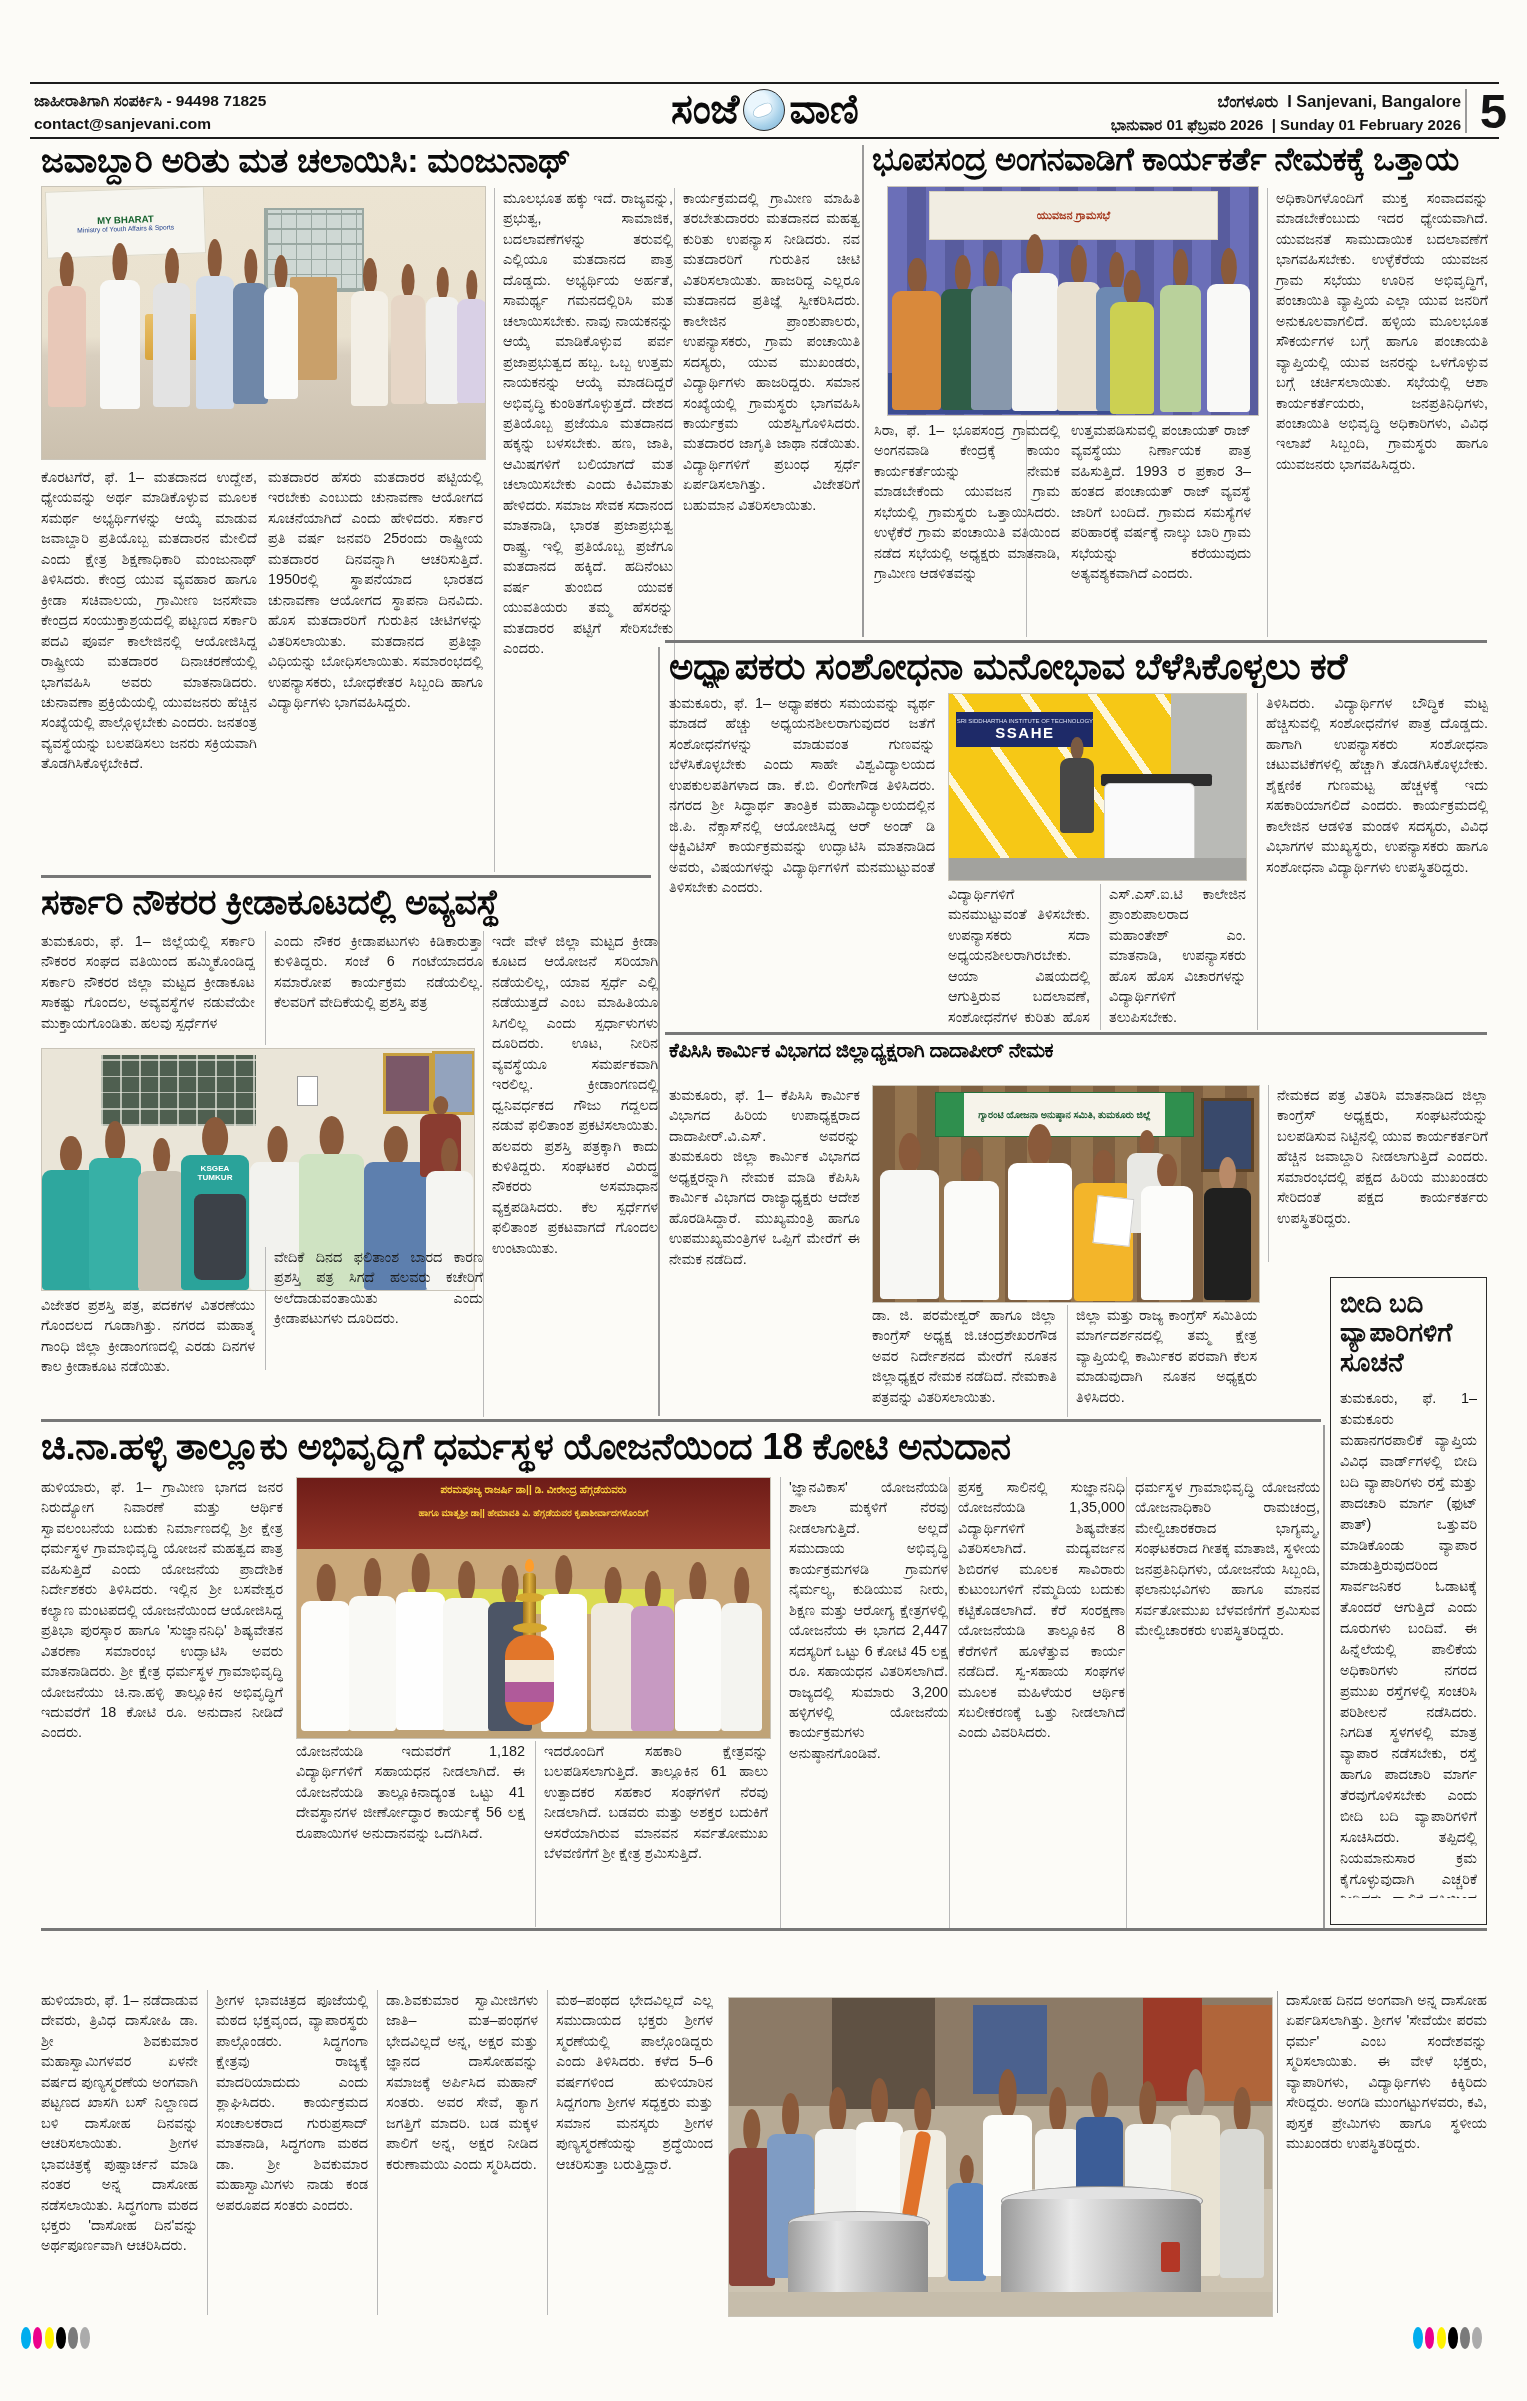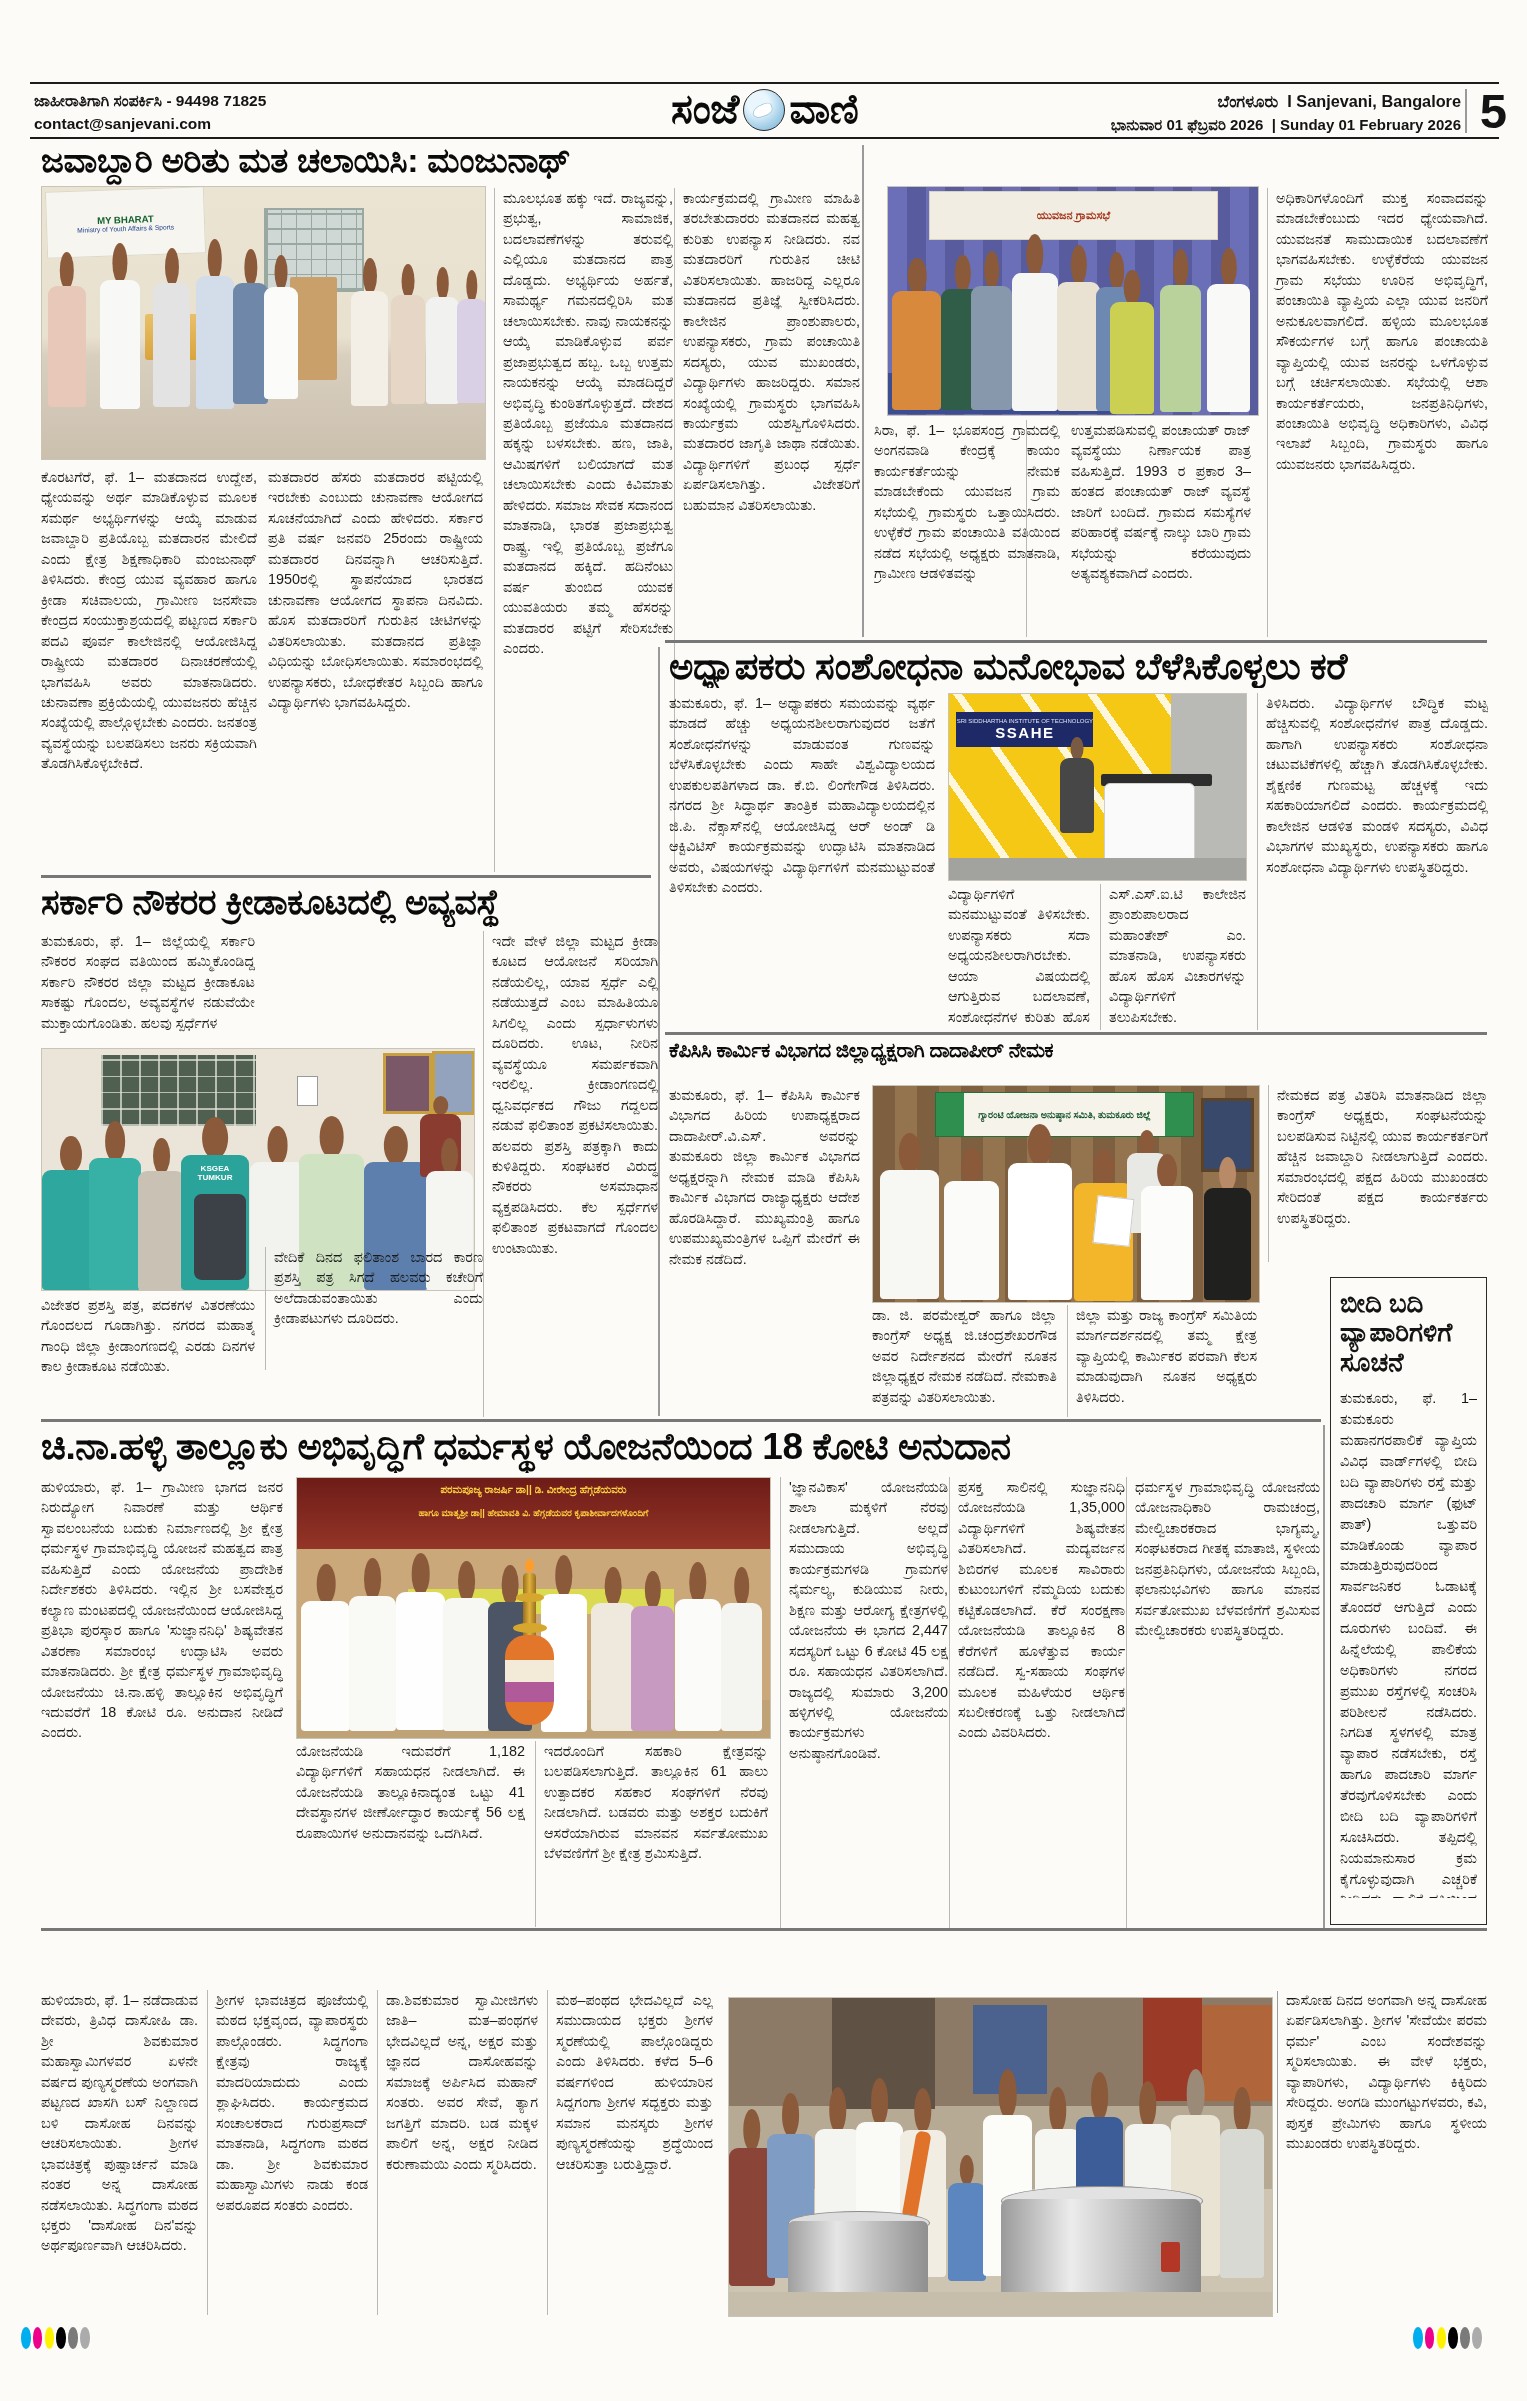--- a/index.html
+++ b/index.html
@@ -82,20 +82,21 @@
     <div class="fig" style="left:384px;top:80px;width:33px;height:137px;--c:#f1f1ef;"></div>
     <div class="fig" style="left:415px;top:83px;width:30px;height:133px;--c:#d9d0e6;"></div>
   </div>
 
   <div class="col" style="left:41px;top:467px;width:216px;height:405px;">ಕೊರಟಗೆರೆ, ಫೆ. 1– ಮತದಾನದ ಉದ್ದೇಶ, ಧ್ಯೇಯವನ್ನು ಅರ್ಥ ಮಾಡಿಕೊಳ್ಳುವ ಮೂಲಕ ಸಮರ್ಥ ಅಭ್ಯರ್ಥಿಗಳನ್ನು ಆಯ್ಕೆ ಮಾಡುವ ಜವಾಬ್ದಾರಿ ಪ್ರತಿಯೊಬ್ಬ ಮತದಾರನ ಮೇಲಿದೆ ಎಂದು ಕ್ಷೇತ್ರ ಶಿಕ್ಷಣಾಧಿಕಾರಿ ಮಂಜುನಾಥ್ ತಿಳಿಸಿದರು. ಕೇಂದ್ರ ಯುವ ವ್ಯವಹಾರ ಹಾಗೂ ಕ್ರೀಡಾ ಸಚಿವಾಲಯ, ಗ್ರಾಮೀಣ ಜನಸೇವಾ ಕೇಂದ್ರದ ಸಂಯುಕ್ತಾಶ್ರಯದಲ್ಲಿ ಪಟ್ಟಣದ ಸರ್ಕಾರಿ ಪದವಿ ಪೂರ್ವ ಕಾಲೇಜಿನಲ್ಲಿ ಆಯೋಜಿಸಿದ್ದ ರಾಷ್ಟ್ರೀಯ ಮತದಾರರ ದಿನಾಚರಣೆಯಲ್ಲಿ ಭಾಗವಹಿಸಿ ಅವರು ಮಾತನಾಡಿದರು. ಚುನಾವಣಾ ಪ್ರಕ್ರಿಯೆಯಲ್ಲಿ ಯುವಜನರು ಹೆಚ್ಚಿನ ಸಂಖ್ಯೆಯಲ್ಲಿ ಪಾಲ್ಗೊಳ್ಳಬೇಕು ಎಂದರು. ಜನತಂತ್ರ ವ್ಯವಸ್ಥೆಯನ್ನು ಬಲಪಡಿಸಲು ಜನರು ಸಕ್ರಿಯವಾಗಿ ತೊಡಗಿಸಿಕೊಳ್ಳಬೇಕಿದೆ.</div>
   <div class="col" style="left:268px;top:467px;width:215px;height:405px;">ಮತದಾರರ ಹೆಸರು ಮತದಾರರ ಪಟ್ಟಿಯಲ್ಲಿ ಇರಬೇಕು ಎಂಬುದು ಚುನಾವಣಾ ಆಯೋಗದ ಸೂಚನೆಯಾಗಿದೆ ಎಂದು ಹೇಳಿದರು. ಸರ್ಕಾರ ಪ್ರತಿ ವರ್ಷ ಜನವರಿ 25ರಂದು ರಾಷ್ಟ್ರೀಯ ಮತದಾರರ ದಿನವನ್ನಾಗಿ ಆಚರಿಸುತ್ತಿದೆ. 1950ರಲ್ಲಿ ಸ್ಥಾಪನೆಯಾದ ಭಾರತದ ಚುನಾವಣಾ ಆಯೋಗದ ಸ್ಥಾಪನಾ ದಿನವಿದು. ಹೊಸ ಮತದಾರರಿಗೆ ಗುರುತಿನ ಚೀಟಿಗಳನ್ನು ವಿತರಿಸಲಾಯಿತು. ಮತದಾನದ ಪ್ರತಿಜ್ಞಾ ವಿಧಿಯನ್ನು ಬೋಧಿಸಲಾಯಿತು. ಸಮಾರಂಭದಲ್ಲಿ ಉಪನ್ಯಾಸಕರು, ಬೋಧಕೇತರ ಸಿಬ್ಬಂದಿ ಹಾಗೂ ವಿದ್ಯಾರ್ಥಿಗಳು ಭಾಗವಹಿಸಿದ್ದರು.</div>
   <div class="col rl" style="left:494px;top:188px;width:170px;height:684px;">ಮೂಲಭೂತ ಹಕ್ಕು ಇದೆ. ರಾಜ್ಯವನ್ನು, ಪ್ರಭುತ್ವ, ಸಾಮಾಜಿಕ, ಬದಲಾವಣೆಗಳನ್ನು ತರುವಲ್ಲಿ ಎಲ್ಲಿಯೂ ಮತದಾನದ ಪಾತ್ರ ದೊಡ್ಡದು. ಅಭ್ಯರ್ಥಿಯ ಅರ್ಹತೆ, ಸಾಮರ್ಥ್ಯ ಗಮನದಲ್ಲಿರಿಸಿ ಮತ ಚಲಾಯಿಸಬೇಕು. ನಾವು ನಾಯಕನನ್ನು ಆಯ್ಕೆ ಮಾಡಿಕೊಳ್ಳುವ ಪರ್ವ ಪ್ರಜಾಪ್ರಭುತ್ವದ ಹಬ್ಬ. ಒಬ್ಬ ಉತ್ತಮ ನಾಯಕನನ್ನು ಆಯ್ಕೆ ಮಾಡದಿದ್ದರೆ ಅಭಿವೃದ್ಧಿ ಕುಂಠಿತಗೊಳ್ಳುತ್ತದೆ. ದೇಶದ ಪ್ರತಿಯೊಬ್ಬ ಪ್ರಜೆಯೂ ಮತದಾನದ ಹಕ್ಕನ್ನು ಬಳಸಬೇಕು. ಹಣ, ಜಾತಿ, ಆಮಿಷಗಳಿಗೆ ಬಲಿಯಾಗದೆ ಮತ ಚಲಾಯಿಸಬೇಕು ಎಂದು ಕಿವಿಮಾತು ಹೇಳಿದರು. ಸಮಾಜ ಸೇವಕ ಸದಾನಂದ ಮಾತನಾಡಿ, ಭಾರತ ಪ್ರಜಾಪ್ರಭುತ್ವ ರಾಷ್ಟ್ರ. ಇಲ್ಲಿ ಪ್ರತಿಯೊಬ್ಬ ಪ್ರಜೆಗೂ ಮತದಾನದ ಹಕ್ಕಿದೆ. ಹದಿನೆಂಟು ವರ್ಷ ತುಂಬಿದ ಯುವಕ ಯುವತಿಯರು ತಮ್ಮ ಹೆಸರನ್ನು ಮತದಾರರ ಪಟ್ಟಿಗೆ ಸೇರಿಸಬೇಕು ಎಂದರು.</div>
   <div class="col rl" style="left:674px;top:188px;width:177px;height:684px;">ಕಾರ್ಯಕ್ರಮದಲ್ಲಿ ಗ್ರಾಮೀಣ ಮಾಹಿತಿ ತರಬೇತುದಾರರು ಮತದಾನದ ಮಹತ್ವ ಕುರಿತು ಉಪನ್ಯಾಸ ನೀಡಿದರು. ನವ ಮತದಾರರಿಗೆ ಗುರುತಿನ ಚೀಟಿ ವಿತರಿಸಲಾಯಿತು. ಹಾಜರಿದ್ದ ಎಲ್ಲರೂ ಮತದಾನದ ಪ್ರತಿಜ್ಞೆ ಸ್ವೀಕರಿಸಿದರು. ಕಾಲೇಜಿನ ಪ್ರಾಂಶುಪಾಲರು, ಉಪನ್ಯಾಸಕರು, ಗ್ರಾಮ ಪಂಚಾಯಿತಿ ಸದಸ್ಯರು, ಯುವ ಮುಖಂಡರು, ವಿದ್ಯಾರ್ಥಿಗಳು ಹಾಜರಿದ್ದರು. ಸಮಾನ ಸಂಖ್ಯೆಯಲ್ಲಿ ಗ್ರಾಮಸ್ಥರು ಭಾಗವಹಿಸಿ ಕಾರ್ಯಕ್ರಮ ಯಶಸ್ವಿಗೊಳಿಸಿದರು. ಮತದಾರರ ಜಾಗೃತಿ ಜಾಥಾ ನಡೆಯಿತು. ವಿದ್ಯಾರ್ಥಿಗಳಿಗೆ ಪ್ರಬಂಧ ಸ್ಪರ್ಧೆ ಏರ್ಪಡಿಸಲಾಗಿತ್ತು. ವಿಜೇತರಿಗೆ ಬಹುಮಾನ ವಿತರಿಸಲಾಯಿತು.</div>
 
   <div class="vrule" style="left:862px;top:145px;width:1.5px;height:492px;"></div>
+  <div class="hl" style="left:872px;top:142px;width:615px;height:43px;font-size:32px;">ಭೂಪಸಂದ್ರ ಅಂಗನವಾಡಿಗೆ ಕಾರ್ಯಕರ್ತೆ ನೇಮಕಕ್ಕೆ ಒತ್ತಾಯ</div>
 
   <div class="ph" style="left:887px;top:186px;width:370px;height:228px;background:repeating-linear-gradient(90deg,#6b6fb8 0 19px,#585c9e 19px 38px);">
     <div class="ban" style="left:41px;top:4.4px;width:287px;height:47px;background:#f1ede2;border:0.7px solid #d8d2bf;">
       <div style="font-size:11px;font-weight:bold;color:#a33217;">ಯುವಜನ ಗ್ರಾಮಸಭೆ</div>
     </div>
     <div class="sh" style="left:0px;top:186px;width:229px;height:41px;background:#3c4d91;"></div>
     <div class="sh" style="left:22px;top:191px;width:44px;height:13.3px;background:#fff;transform:rotate(-4deg);"></div>
     <div class="sh" style="left:188px;top:174px;width:10.3px;height:27px;background:#2aa8b8;border-radius:3px;"></div>
     <div class="fig" style="left:4.4px;top:71px;width:49px;height:152px;--c:#d9893b;"></div>
     <div class="fig" style="left:53px;top:68px;width:43px;height:155px;--c:#2f5d47;"></div>
@@ -132,20 +133,21 @@
   </div>
 
   <div class="col" style="left:948px;top:884px;width:142px;height:146px;">ವಿದ್ಯಾರ್ಥಿಗಳಿಗೆ ಮನಮುಟ್ಟುವಂತೆ ತಿಳಿಸಬೇಕು. ಉಪನ್ಯಾಸಕರು ಸದಾ ಅಧ್ಯಯನಶೀಲರಾಗಿರಬೇಕು. ಆಯಾ ವಿಷಯದಲ್ಲಿ ಆಗುತ್ತಿರುವ ಬದಲಾವಣೆ, ಸಂಶೋಧನೆಗಳ ಕುರಿತು ಹೊಸ ಹೊಸ ಕೌಶಲ್ಯಗಳನ್ನು ಕಲಿತು ಎಂದು ಹೇಳಿದರು.</div>
   <div class="col rl" style="left:1100px;top:884px;width:137px;height:146px;">ಎಸ್.ಎಸ್.ಐ.ಟಿ ಕಾಲೇಜಿನ ಪ್ರಾಂಶುಪಾಲರಾದ ಮಹಾಂತೇಶ್ ಎಂ. ಮಾತನಾಡಿ, ಉಪನ್ಯಾಸಕರು ಹೊಸ ಹೊಸ ವಿಚಾರಗಳನ್ನು ವಿದ್ಯಾರ್ಥಿಗಳಿಗೆ ತಲುಪಿಸಬೇಕು. ಕಾರ್ಯಕ್ರಮದಲ್ಲಿ ಅಧ್ಯಾಪಕರು ಪಾಲ್ಗೊಂಡಿದ್ದರು.</div>
   <div class="col rl" style="left:1257px;top:693px;width:222px;height:337px;">ತಿಳಿಸಿದರು. ವಿದ್ಯಾರ್ಥಿಗಳ ಬೌದ್ಧಿಕ ಮಟ್ಟ ಹೆಚ್ಚಿಸುವಲ್ಲಿ ಸಂಶೋಧನೆಗಳ ಪಾತ್ರ ದೊಡ್ಡದು. ಹಾಗಾಗಿ ಉಪನ್ಯಾಸಕರು ಸಂಶೋಧನಾ ಚಟುವಟಿಕೆಗಳಲ್ಲಿ ಹೆಚ್ಚಾಗಿ ತೊಡಗಿಸಿಕೊಳ್ಳಬೇಕು. ಶೈಕ್ಷಣಿಕ ಗುಣಮಟ್ಟ ಹೆಚ್ಚಳಕ್ಕೆ ಇದು ಸಹಕಾರಿಯಾಗಲಿದೆ ಎಂದರು. ಕಾರ್ಯಕ್ರಮದಲ್ಲಿ ಕಾಲೇಜಿನ ಆಡಳಿತ ಮಂಡಳಿ ಸದಸ್ಯರು, ವಿವಿಧ ವಿಭಾಗಗಳ ಮುಖ್ಯಸ್ಥರು, ಉಪನ್ಯಾಸಕರು ಹಾಗೂ ಸಂಶೋಧನಾ ವಿದ್ಯಾರ್ಥಿಗಳು ಉಪಸ್ಥಿತರಿದ್ದರು.</div>
 
   <div class="grule" style="left:41px;top:875px;width:610px;height:3px;"></div>
   <div class="hl" style="left:41px;top:883px;width:608px;height:44px;font-size:35px;">ಸರ್ಕಾರಿ ನೌಕರರ ಕ್ರೀಡಾಕೂಟದಲ್ಲಿ ಅವ್ಯವಸ್ಥೆ</div>
 
   <div class="col" style="left:41px;top:931px;width:214px;height:114px;">ತುಮಕೂರು, ಫೆ. 1– ಜಿಲ್ಲೆಯಲ್ಲಿ ಸರ್ಕಾರಿ ನೌಕರರ ಸಂಘದ ವತಿಯಿಂದ ಹಮ್ಮಿಕೊಂಡಿದ್ದ ಸರ್ಕಾರಿ ನೌಕರರ ಜಿಲ್ಲಾ ಮಟ್ಟದ ಕ್ರೀಡಾಕೂಟ ಸಾಕಷ್ಟು ಗೊಂದಲ, ಅವ್ಯವಸ್ಥೆಗಳ ನಡುವೆಯೇ ಮುಕ್ತಾಯಗೊಂಡಿತು. ಹಲವು ಸ್ಪರ್ಧೆಗಳ</div>
+  <div class="col rl" style="left:265px;top:931px;width:209px;height:114px;">ಎಂದು ನೌಕರ ಕ್ರೀಡಾಪಟುಗಳು ಕಿಡಿಕಾರುತ್ತಾ ಕುಳಿತಿದ್ದರು. ಸಂಜೆ 6 ಗಂಟೆಯಾದರೂ ಸಮಾರೋಪ ಕಾರ್ಯಕ್ರಮ ನಡೆಯಲಿಲ್ಲ. ಕೆಲವರಿಗೆ ವೇದಿಕೆಯಲ್ಲಿ ಪ್ರಶಸ್ತಿ ಪತ್ರ</div>
   <div class="col rl" style="left:483px;top:931px;width:166px;height:486px;">ಇದೇ ವೇಳೆ ಜಿಲ್ಲಾ ಮಟ್ಟದ ಕ್ರೀಡಾ ಕೂಟದ ಆಯೋಜನೆ ಸರಿಯಾಗಿ ನಡೆಯಲಿಲ್ಲ, ಯಾವ ಸ್ಪರ್ಧೆ ಎಲ್ಲಿ ನಡೆಯುತ್ತದೆ ಎಂಬ ಮಾಹಿತಿಯೂ ಸಿಗಲಿಲ್ಲ ಎಂದು ಸ್ಪರ್ಧಾಳುಗಳು ದೂರಿದರು. ಊಟ, ನೀರಿನ ವ್ಯವಸ್ಥೆಯೂ ಸಮರ್ಪಕವಾಗಿ ಇರಲಿಲ್ಲ. ಕ್ರೀಡಾಂಗಣದಲ್ಲಿ ಧ್ವನಿವರ್ಧಕದ ಗೌಜು ಗದ್ದಲದ ನಡುವೆ ಫಲಿತಾಂಶ ಪ್ರಕಟಿಸಲಾಯಿತು. ಹಲವರು ಪ್ರಶಸ್ತಿ ಪತ್ರಕ್ಕಾಗಿ ಕಾದು ಕುಳಿತಿದ್ದರು. ಸಂಘಟಕರ ವಿರುದ್ಧ ನೌಕರರು ಅಸಮಾಧಾನ ವ್ಯಕ್ತಪಡಿಸಿದರು. ಕೆಲ ಸ್ಪರ್ಧೆಗಳ ಫಲಿತಾಂಶ ಪ್ರಕಟವಾಗದೆ ಗೊಂದಲ ಉಂಟಾಯಿತು.</div>
 
   <div class="ph" style="left:41px;top:1048px;width:432px;height:241px;background:#eae5d8;">
     <div class="sh" style="left:59px;top:6px;width:155px;height:71px;background:#4f5f50;background-image:repeating-linear-gradient(0deg,rgba(230,230,220,.7) 0 1.5px,transparent 1.5px 16.3px),repeating-linear-gradient(90deg,rgba(230,230,220,.7) 0 1.5px,transparent 1.5px 19px);"></div>
     <div class="sh" style="left:341px;top:4.4px;width:43px;height:55px;background:#7b5868;border:3px solid #c8a040;"></div>
     <div class="sh" style="left:390px;top:1.5px;width:37px;height:58px;background:#93a3bd;border:3px solid #c8a040;"></div>
     <div class="sh" style="left:255px;top:27px;width:19px;height:28px;background:#fff;border:0.7px solid #999;"></div>
     <div class="fig" style="left:0px;top:87px;width:58px;height:154px;--c:#2ea79e;"></div>
     <div class="fig" style="left:47px;top:72px;width:52px;height:169px;--c:#37b0a6;"></div>
     <div class="fig" style="left:96px;top:89px;width:47px;height:152px;--c:#c9c2b4;"></div>

